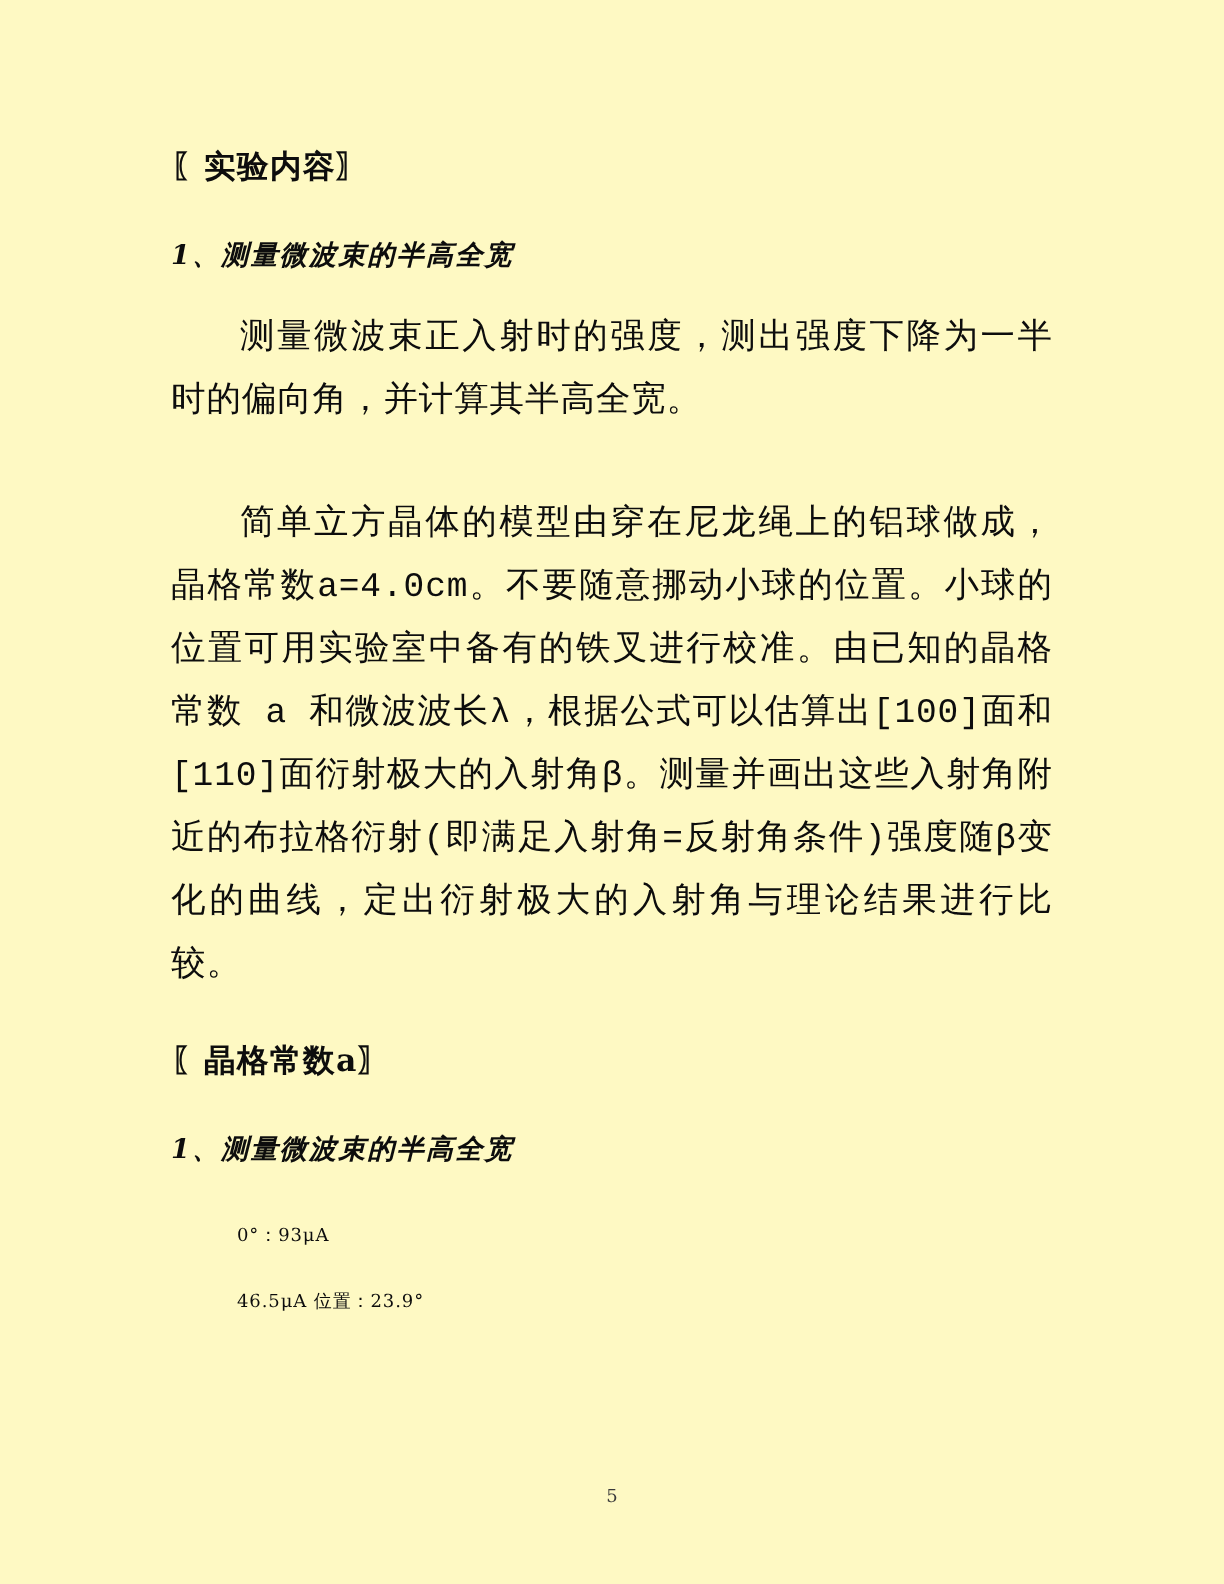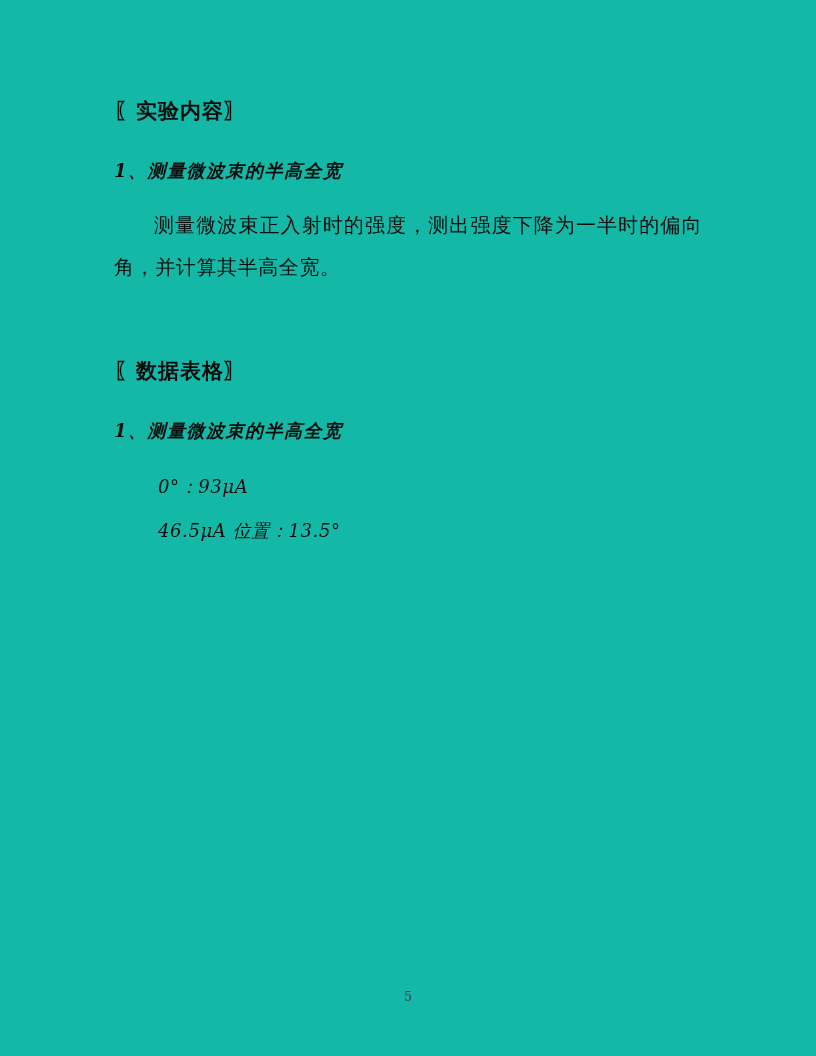--- a/index.html
+++ b/index.html
@@ -13,21 +13,21 @@
     position: relative;
     overflow: hidden;
     font-family: "DejaVu Serif", "Liberation Serif", serif;
     color: #0d0d0d;
     -webkit-font-smoothing: antialiased;
   }
 
   .page {
     position: absolute;
     inset: 0;
-    background: #14b8a6;
+    background: #fef9c3;
   }
 
   .content {
     position: absolute;
     left: 114px;
     top: 96px;
     width: 588px;
   }
 
   
@@ -48,43 +48,42 @@
     font-style: italic;
     font-size: 18px;
     line-height: 30px;
     letter-spacing: 1.5px;
     margin: 0;
     white-space: nowrap;
   }
 
   
   .body-par {
-    font-family: Liberation Serif, serif;
+    font-family: Liberation Mono, monospace;
     font-weight: normal;
-    font-size: 20px;
+    font-size: 23px;
     line-height: 42px;
     text-align: justify;
     text-justify: inter-ideograph;
     text-indent: 2em;
     margin: 0;
     letter-spacing: 0.6px;
     word-break: break-all;
   }
 
   
   .data-line {
     font-family: "DejaVu Serif", "Liberation Serif", serif;
     font-weight: normal;
-    font-size: 18px;
+    font-size: 12px;
     line-height: 30px;
     margin: 0;
     letter-spacing: 0.6px;
     padding-left: 44px;
     white-space: nowrap;
-    font-style: italic;
   }
 
   
   .sp-heading-to-sub { height: 30px; }
   .sp-sub-to-body    { height: 18px; }
   .sp-body-to-sub    { height: 22px; }
   .sp-body-to-head   { height: 28px; }
   .sp-sub-to-data    { height: 26px; }
   .sp-data-gap       { height: 14px; }
 
@@ -114,34 +113,35 @@
 
     <div class="sp-sub-to-body"></div>
 
     <p class="body-par">测量微波束正入射时的强度，测出强度下降为一半时的偏向角，并计算其半高全宽。</p>
 
     <div class="sp-body-to-sub"></div>
 
 
     <div class="sp-sub-to-body"></div>
 
+    <p class="body-par">简单立方晶体的模型由穿在尼龙绳上的铝球做成，晶格常数a=4.0cm。不要随意挪动小球的位置。小球的位置可用实验室中备有的铁叉进行校准。由已知的晶格常数 a 和微波波长λ，根据公式可以估算出[100]面和[110]面衍射极大的入射角β。测量并画出这些入射角附近的布拉格衍射(即满足入射角=反射角条件)强度随β变化的曲线，定出衍射极大的入射角与理论结果进行比较。</p>
 
     <div class="sp-body-to-head"></div>
 
-    <h2 class="section-heading">〖数据表格〗</h2>
+    <h2 class="section-heading">〖晶格常数a〗</h2>
 
     <div class="sp-heading-to-sub"></div>
 
     <h3 class="sub-heading">1、测量微波束的半高全宽</h3>
 
     <div class="sp-sub-to-data"></div>
 
     <p class="data-line">0°：93μA</p>
 
     <div class="sp-data-gap"></div>
 
-    <p class="data-line">46.5μA 位置：13.5°</p>
+    <p class="data-line">46.5μA 位置：23.9°</p>
 
   </div>
 
   <div class="page-number">5</div>
 
 </div>
 
 </body></html>

